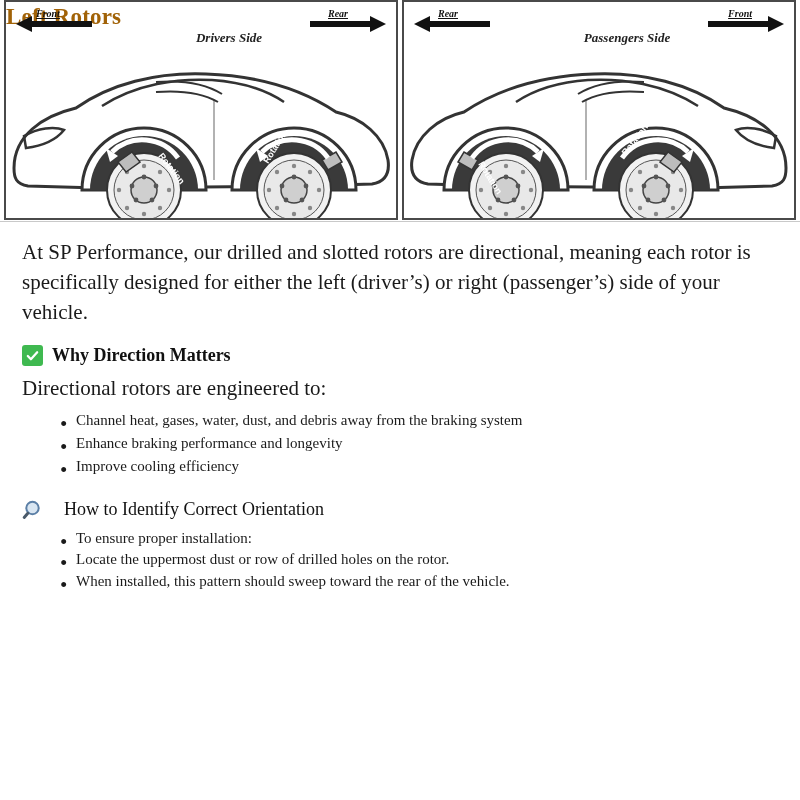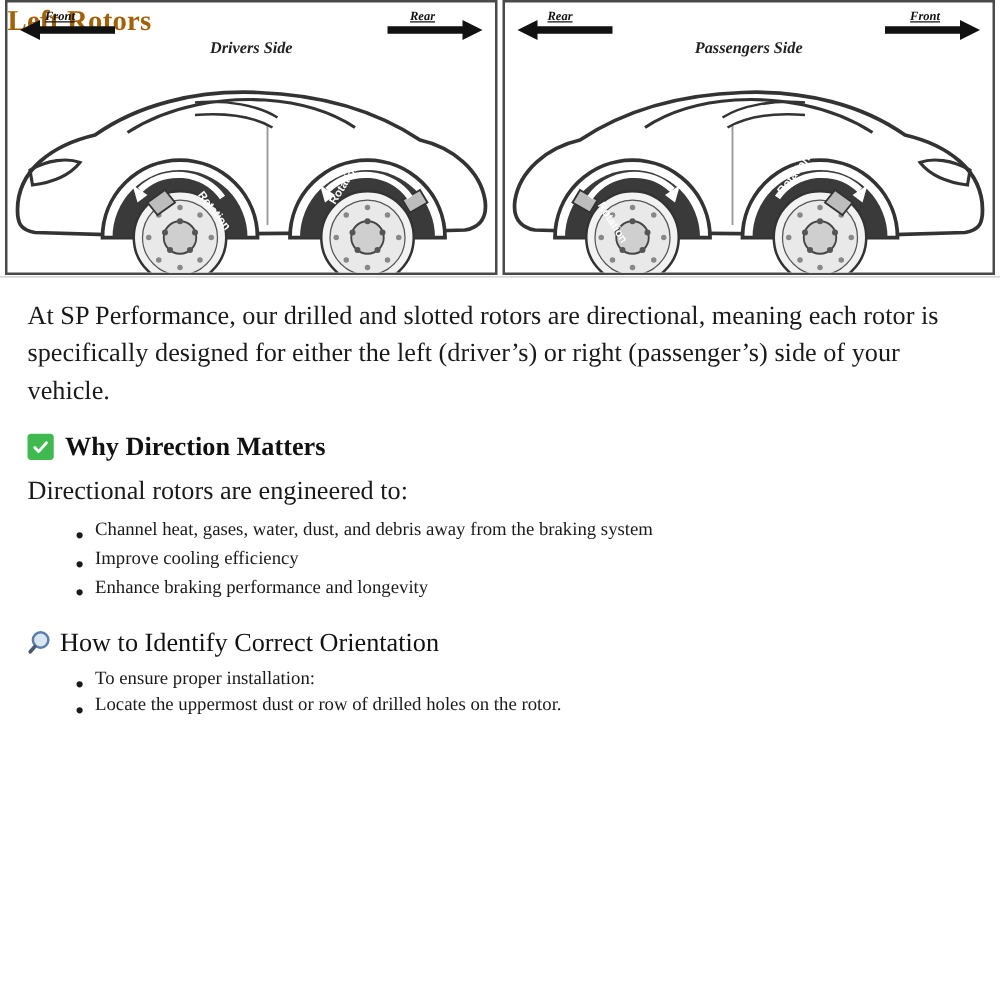--- a/index.html
+++ b/index.html
@@ -60,20 +60,21 @@
     position: absolute;
     top: 28px;
     left: 0;
     width: 100%;
     text-align: center;
     font-family: "Liberation Serif", serif;
     font-style: italic;
     font-weight: bold;
     font-size: 13px;
     color: #222;
+    padding-left: 28px;
   }
 
   .dir-label {
     position: absolute;
     top: 6px;
     font-family: "Liberation Serif", serif;
     font-weight: bold;
     font-style: italic;
     font-size: 10px;
     color: #111;
@@ -122,27 +123,27 @@
     height: 21px;
     border-radius: 3px;
     background: #3fb950;
     display: inline-flex;
     align-items: center;
     justify-content: center;
     flex: 0 0 auto;
   }
   .check-badge svg { display: block; }
   .heading-text {
-    font-size: 21px;
+    font-size: 18px;
     font-weight: bold;
     color: #111;
   }
 
   .heading-row.search {
-    gap: 2px;
+    gap: 18px;
     margin-top: 20px;
   }
   .mag-icon { width: 24px; height: 24px; flex: 0 0 auto; }
   .heading-text.plain { font-weight: normal; }
 
   ul.bullets {
     margin: 6px 0 0 0;
     padding-left: 38px;
     list-style: none;
   }
@@ -342,32 +343,33 @@
           <path d="M3 8.5 L6.3 12 L13 4.5" fill="none" stroke="#ffffff" stroke-width="2.4" stroke-linecap="round" stroke-linejoin="round"></path>
         </svg>
       </span>
       <span class="heading-text">Why Direction Matters</span>
     </div>
 
     <p class="para">Directional rotors are engineered to:</p>
 
     <ul class="bullets">
       <li>Channel heat, gases, water, dust, and debris away from the braking system</li>
+      <li>Enhance braking performance and longevity</li>
       <li>Improve cooling efficiency</li>
-      <li>Enhance braking performance and longevity</li>
     </ul>
 
     <div class="heading-row search">
       <span class="mag-icon">
         <svg width="24" height="24" viewBox="0 0 24 24" aria-hidden="true">
           <circle cx="10.5" cy="10" r="6.2" fill="#d9e6f2" stroke="#5b7fa6" stroke-width="2"></circle>
           <path d="M5.8 15.3 L2.2 19.4" stroke="#4a5a6a" stroke-width="3" stroke-linecap="round"></path>
         </svg>
       </span>
       <span class="heading-text plain">How to Identify Correct Orientation</span>
     </div>
 
     <ul class="bullets tight mt14">
       <li>To ensure proper installation:</li>
       <li>Locate the uppermost dust or row of drilled holes on the rotor.</li>
+      <li>When installed, this pattern should sweep toward the rear of the vehicle.</li>
     </ul>
   </div>
 </div>
 
 </body></html>

